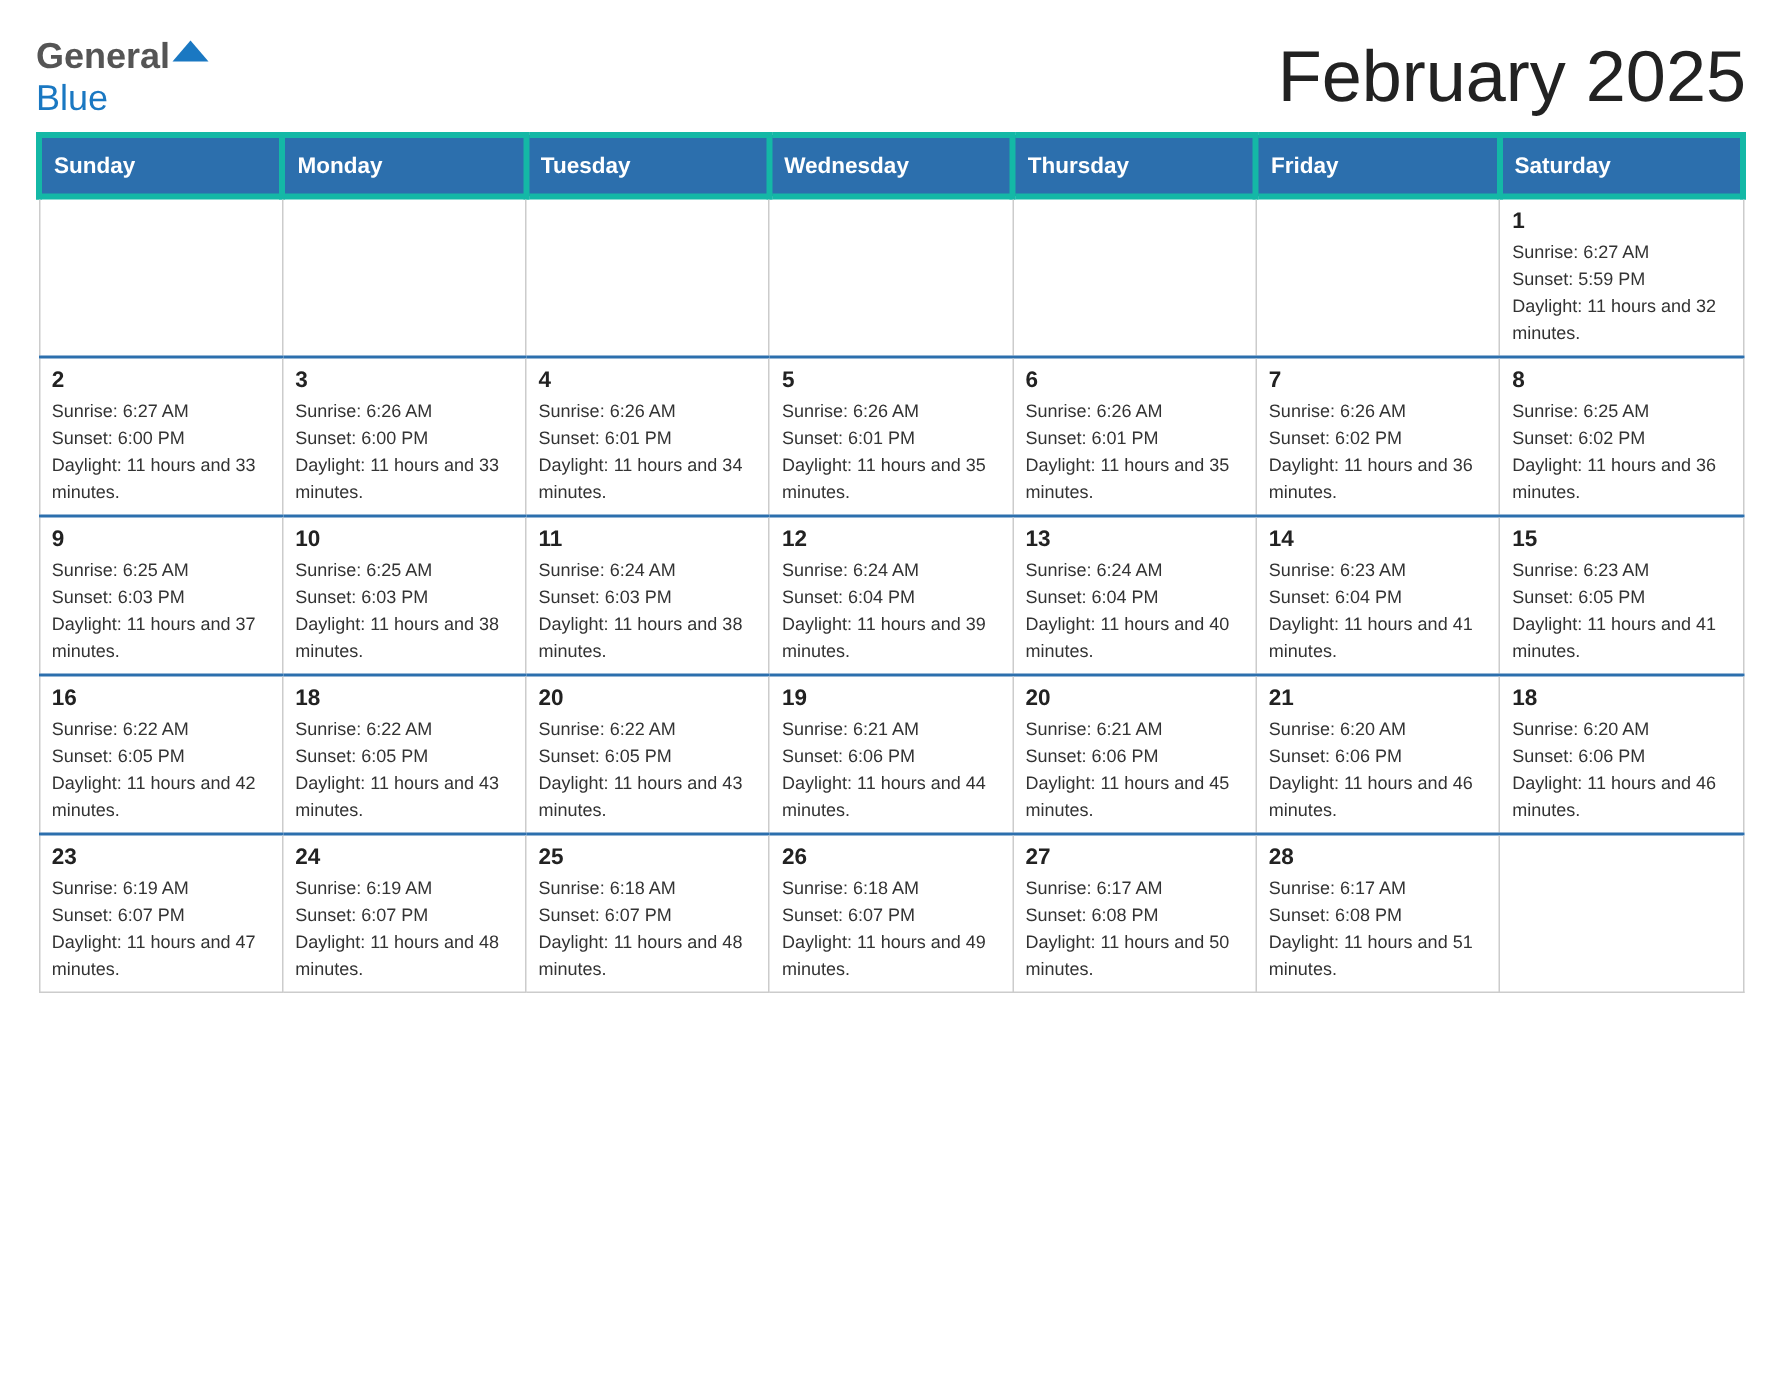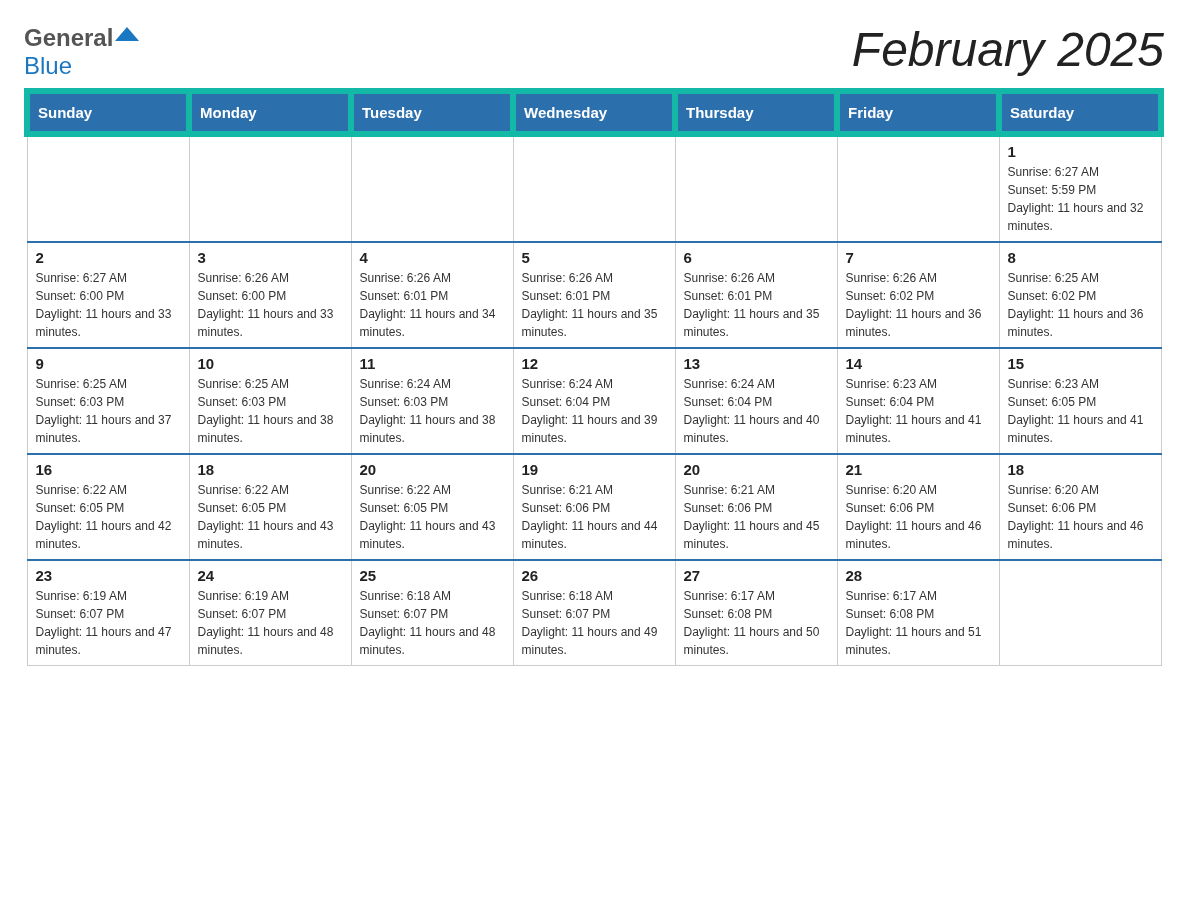--- a/index.html
+++ b/index.html
@@ -5,32 +5,31 @@
     * { box-sizing: border-box; margin: 0; padding: 0; }
     body {
       font-family: Arial, sans-serif;
       background: #fff;
       padding: 24px;
       width: 1188px;
       min-height: 918px;
     }
     .header {
       display: flex;
-      align-items: flex-start;
+      align-items: center;
       justify-content: space-between;
       margin-bottom: 8px;
     }
     .logo {
       display: flex;
       flex-direction: column;
       align-items: flex-start;
     }
     .title-block {
       text-align: right;
-      font-style: italic;
     }
     .month-title {
       font-size: 48px;
       font-weight: 300;
       color: #222;
       line-height: 1.1;
     }
     .subtitle {
       font-size: 20px;
       color: #444;
@@ -41,21 +40,21 @@
       border-collapse: collapse;
       margin-top: 8px;
     }
     .calendar th {
       background-color: #2c6fad;
       color: #fff;
       font-size: 15px;
       font-weight: 600;
       padding: 10px 8px;
       text-align: left;
-      border: 6px solid #14b8a6;
+      border: 4px solid #14b8a6;
     }
     .calendar td {
       vertical-align: top;
       border: 1px solid #ccc;
       padding: 6px 8px;
       width: 14.28%;
       min-height: 100px;
       font-size: 12.5px;
       color: #333;
       background: #fff;

